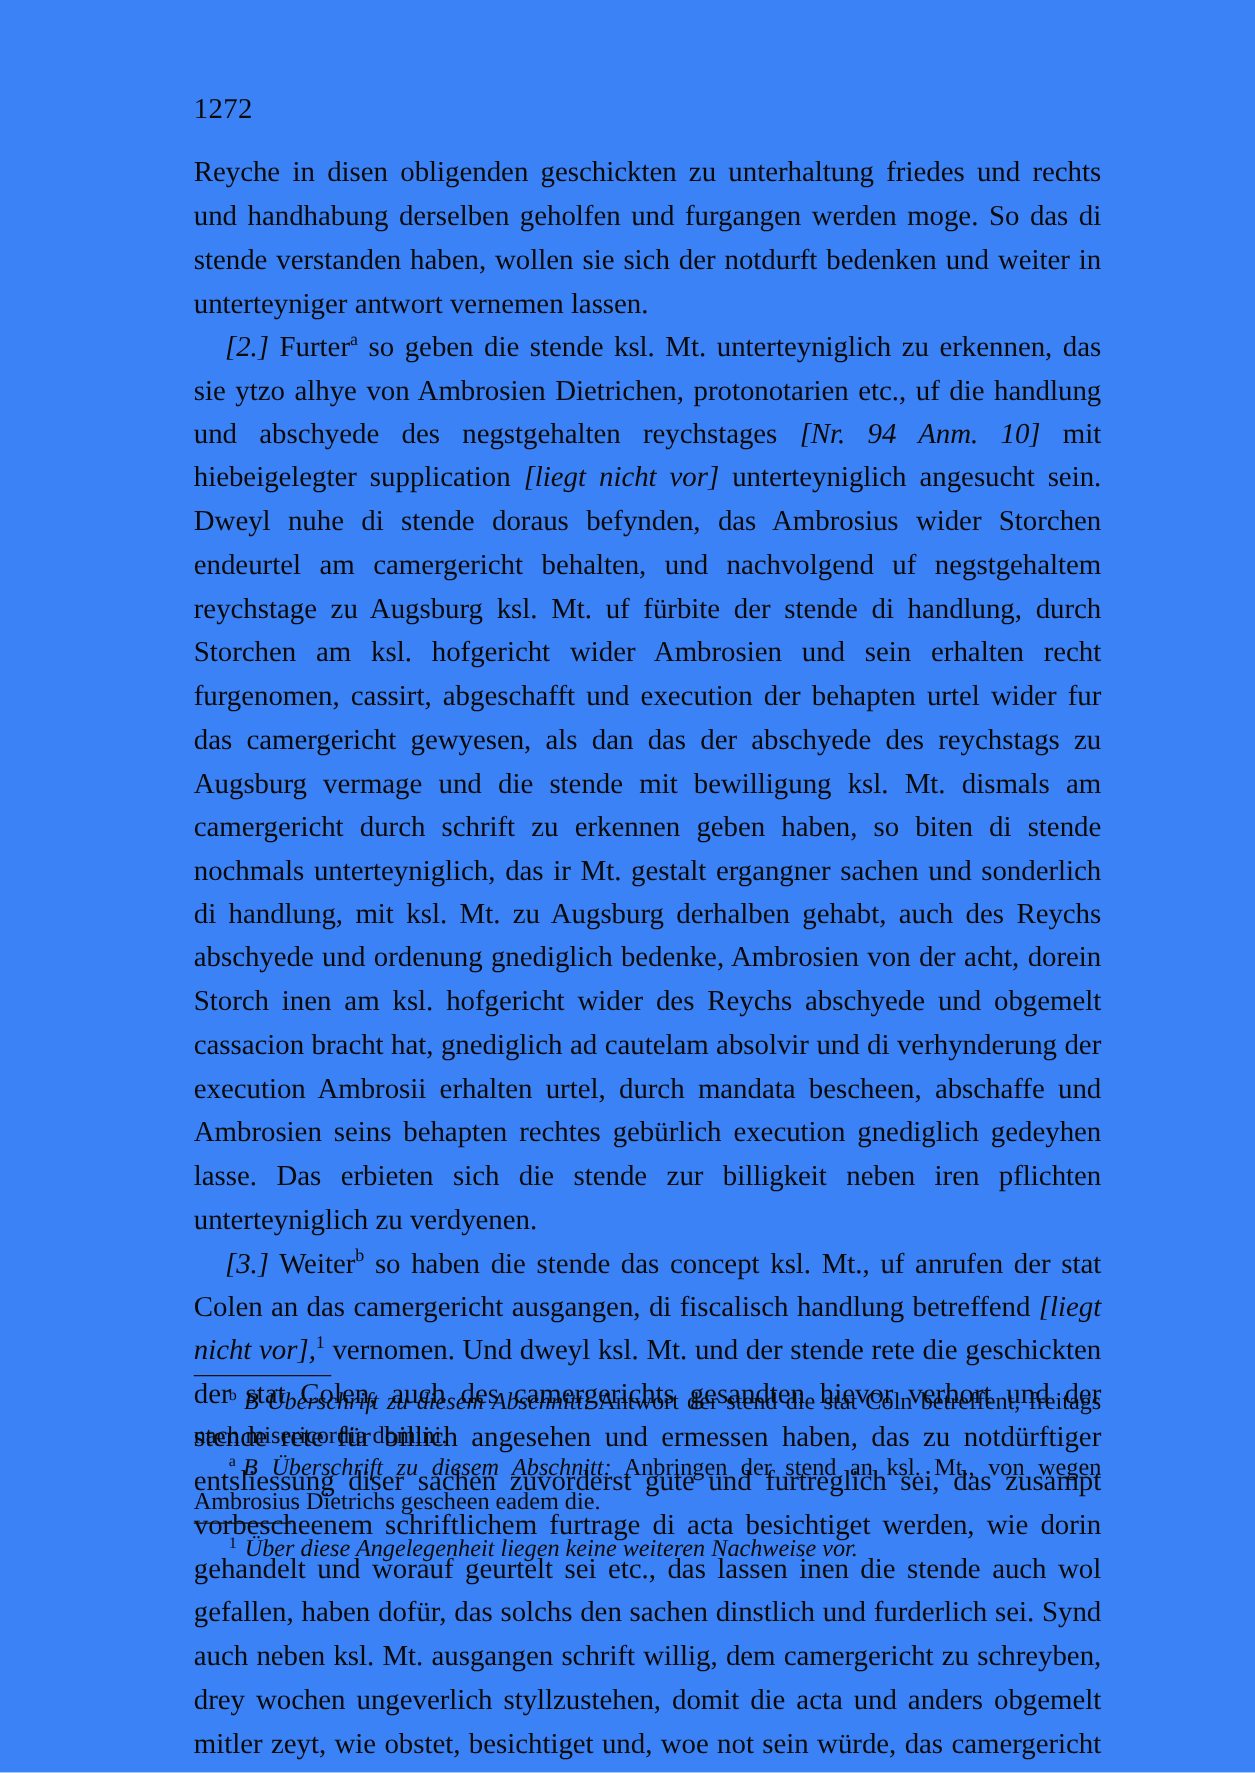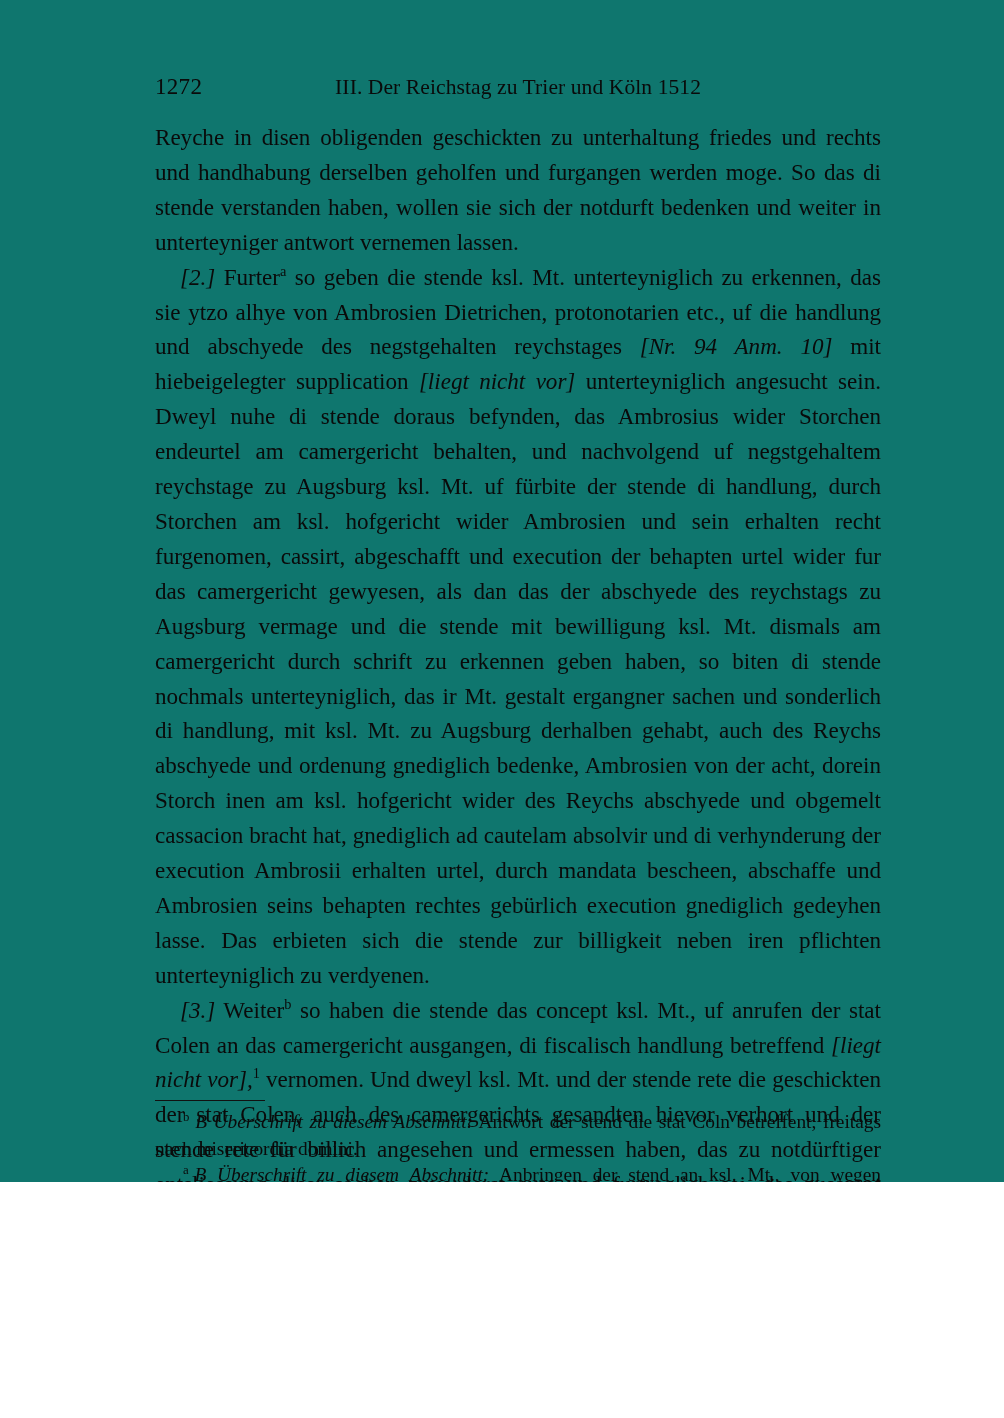--- a/index.html
+++ b/index.html
@@ -5,22 +5,22 @@
 <style>
   html, body {
     margin: 0;
     padding: 0;
     background: #ffffff;
   }
 
   .page {
     position: relative;
     width: 1004px;
-    height: 1182px;
-    background: #0f766e;
+    height: 1418px;
+    background: #3b82f6;
     margin: 0 auto;
     overflow: hidden;
     font-family: "Liberation Serif", "DejaVu Serif", serif;
     color: #0a0a0a;
     box-sizing: border-box;
   }
 
   
   .running-head {
     position: absolute;
@@ -141,21 +141,20 @@
     font-style: normal;
   }
 </style>
 </head>
 <body>
 
 <div class="page">
 
   <div class="running-head">
     <span class="folio">1272</span>
-    <span class="head-title">III. Der Reichstag zu Trier und Köln 1512</span>
   </div>
 
   <div class="body-block">
 
     <p class="para"><span>Reyche in disen obligenden geschickten zu unterhaltung friedes und rechts und handhabung derselben geholfen und furgangen werden moge. So das di stende verstanden haben, wollen sie sich der notdurft bedenken und weiter in unterteyniger antwort vernemen lassen.</span></p>
 
     <p class="para indent"><span class="it">[2.]</span><span> Furter</span><sup>a</sup><span> so geben die stende ksl. Mt. unterteyniglich zu erkennen, das sie ytzo alhye von Ambrosien Dietrichen, protonotarien etc., uf die handlung und abschyede des negstgehalten reychstages </span><span class="it">[Nr. 94 Anm. 10]</span><span> mit hiebeigelegter supplication </span><span class="it">[liegt nicht vor]</span><span> unterteyniglich angesucht sein. Dweyl nuhe di stende doraus befynden, das Ambrosius wider Storchen endeurtel am camergericht behalten, und nachvolgend uf negstgehaltem reychstage zu Augsburg ksl. Mt. uf fürbite der stende di handlung, durch Storchen am ksl. hofgericht wider Ambrosien und sein erhalten recht furgenomen, cassirt, abgeschafft und execution der behapten urtel wider fur das camergericht gewyesen, als dan das der abschyede des reychstags zu Augsburg vermage und die stende mit bewilligung ksl. Mt. dismals am camergericht durch schrift zu erkennen geben haben, so biten di stende nochmals unterteyniglich, das ir Mt. gestalt ergangner sachen und sonderlich di handlung, mit ksl. Mt. zu Augsburg derhalben gehabt, auch des Reychs abschyede und ordenung gnediglich bedenke, Ambrosien von der acht, dorein Storch inen am ksl. hofgericht wider des Reychs abschyede und obgemelt cassacion bracht hat, gnediglich ad cautelam absolvir und di verhynderung der execution Ambrosii erhalten urtel, durch mandata bescheen, abschaffe und Ambrosien seins behapten rechtes gebürlich execution gnediglich gedeyhen lasse. Das erbieten sich die stende zur billigkeit neben iren pflichten unterteyniglich zu verdyenen.</span></p>
 
     <p class="para indent"><span class="it">[3.]</span><span> Weiter</span><sup>b</sup><span> so haben die stende das concept ksl. Mt., uf anrufen der stat Colen an das camergericht ausgangen, di fiscalisch handlung betreffend </span><span class="it">[liegt nicht vor],</span><sup>1</sup><span> vernomen. Und dweyl ksl. Mt. und der stende rete die geschickten der stat Colen, auch des camergerichts gesandten hievor verhort und der stende rete für billich angesehen und ermessen haben, das zu notdürftiger entsliessung diser sachen zuvorderst gute und furtreglich sei, das zusampt vorbescheenem schriftlichem furtrage di acta besichtiget werden, wie dorin gehandelt und worauf geurtelt sei etc., das lassen inen die stende auch wol gefallen, haben dofür, das solchs den sachen dinstlich und furderlich sei. Synd auch neben ksl. Mt. ausgangen schrift willig, dem camergericht zu schreyben, drey wochen ungeverlich styllzustehen, domit die acta und anders obgemelt mitler zeyt, wie obstet, besichtiget und, woe not sein würde, das camergericht und ander der sachen verwant weiter gehort und der billigkeit entscheyde gegeben werde.</span></p>
 

